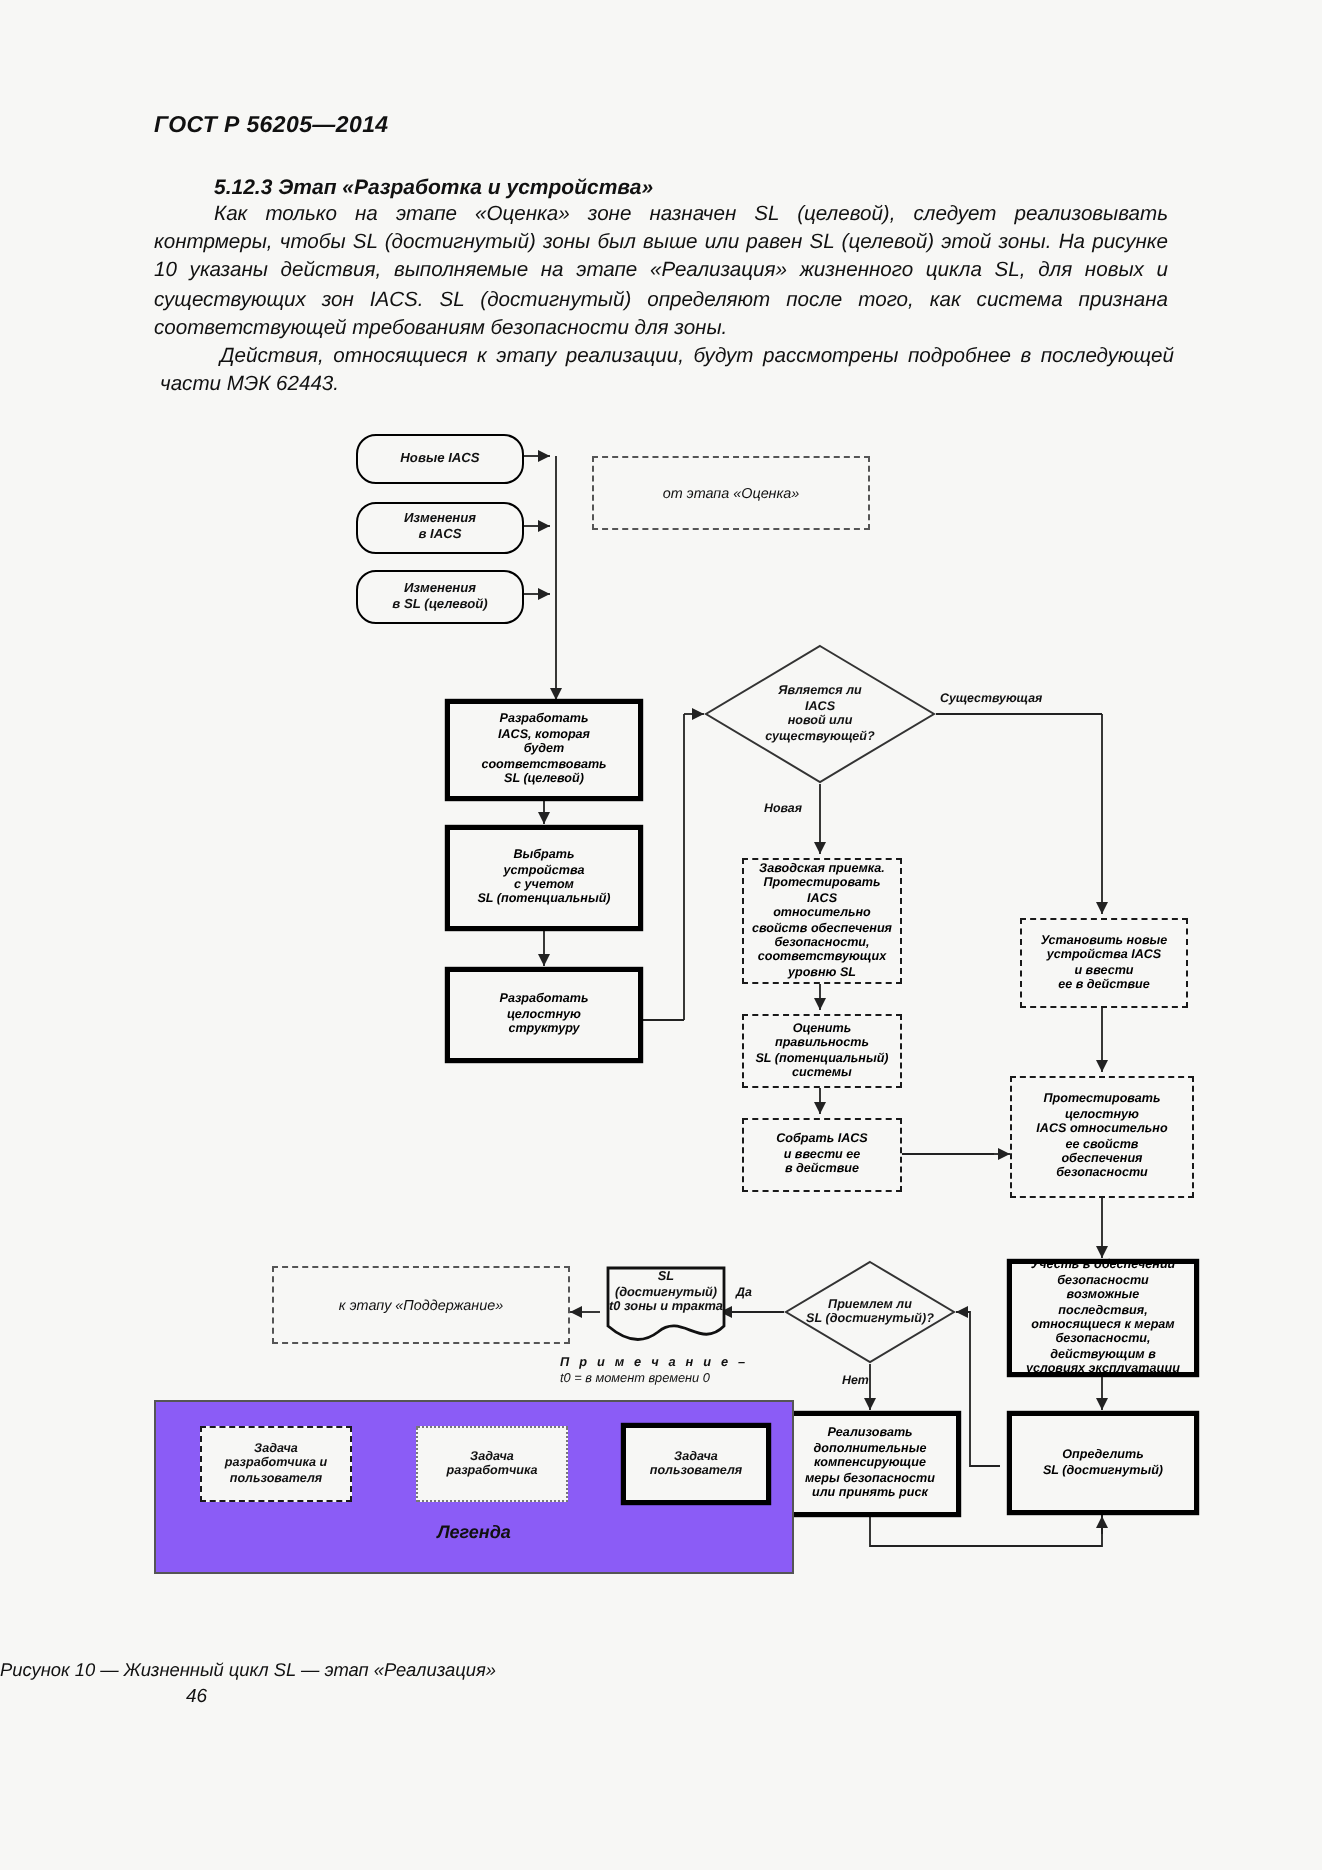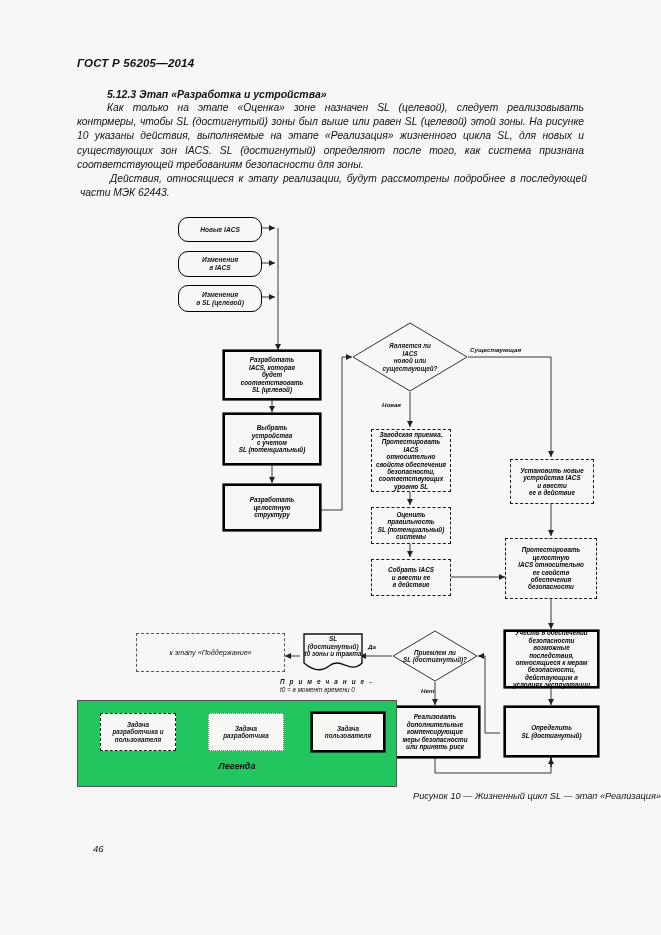--- a/index.html
+++ b/index.html
@@ -61,28 +61,28 @@
   .doc svg{position:absolute;left:0;top:0;}
   .doc .dtext{position:absolute;left:0;top:2px;width:100%;text-align:center;
      font-size:6.4px;line-height:7.6px;font-weight:bold;white-space:pre-line;}
 
   .edgelabel{position:absolute;font-size:6.2px;font-weight:bold;}
 
   .note{position:absolute;font-size:6.4px;line-height:8px;color:#111;}
   .note .nt{font-weight:bold;letter-spacing:1.6px;}
 
   
-  .legend{position:absolute;border:1px solid #555;background:#22c55e;}
+  .legend{position:absolute;border:1px solid #555;background:#8b5cf6;}
   .legend-title{position:absolute;width:100%;text-align:center;
      font-size:9px;font-weight:bold;}
   .legend-item{position:absolute;display:flex;align-items:center;
      justify-content:center;text-align:center;font-size:6.3px;line-height:7.5px;
      font-weight:bold;box-sizing:border-box;}
 
-  .caption{position:absolute;left:0;width:661px;top:791px;text-align:right;
+  .caption{position:absolute;left:0;width:661px;top:830px;text-align:left;
            font-size:9.2px;}
   .pageno{position:absolute;left:93px;top:843px;font-size:9.5px;}
 
   svg.wires{position:absolute;left:0;top:0;width:661px;height:600px;
             overflow:visible;pointer-events:none;}
 </style>
 </head>
 <body>
 
 <div class="page">
@@ -160,20 +160,23 @@
     </div>
     <div class="stadium" style="left:178px;top:46px;width:82px;height:24px;">
       <span style="white-space:pre-line">Изменения
 в IACS</span>
     </div>
     <div class="stadium" style="left:178px;top:80px;width:82px;height:25px;">
       <span style="white-space:pre-line">Изменения
 в SL (целевой)</span>
     </div>
 
+    <div class="dashbox" style="left:296px;top:23px;width:137px;height:35px;">
+      <span>от этапа «Оценка»</span>
+    </div>
 
     <div class="node user" style="left:224px;top:146px;width:96px;height:48px;">
       <span style="white-space:pre-line">Разработать
 IACS, которая
 будет
 соответствовать
 SL (целевой)</span>
     </div>
     <div class="node user" style="left:224px;top:209px;width:96px;height:50px;">
       <span style="white-space:pre-line">Выбрать

